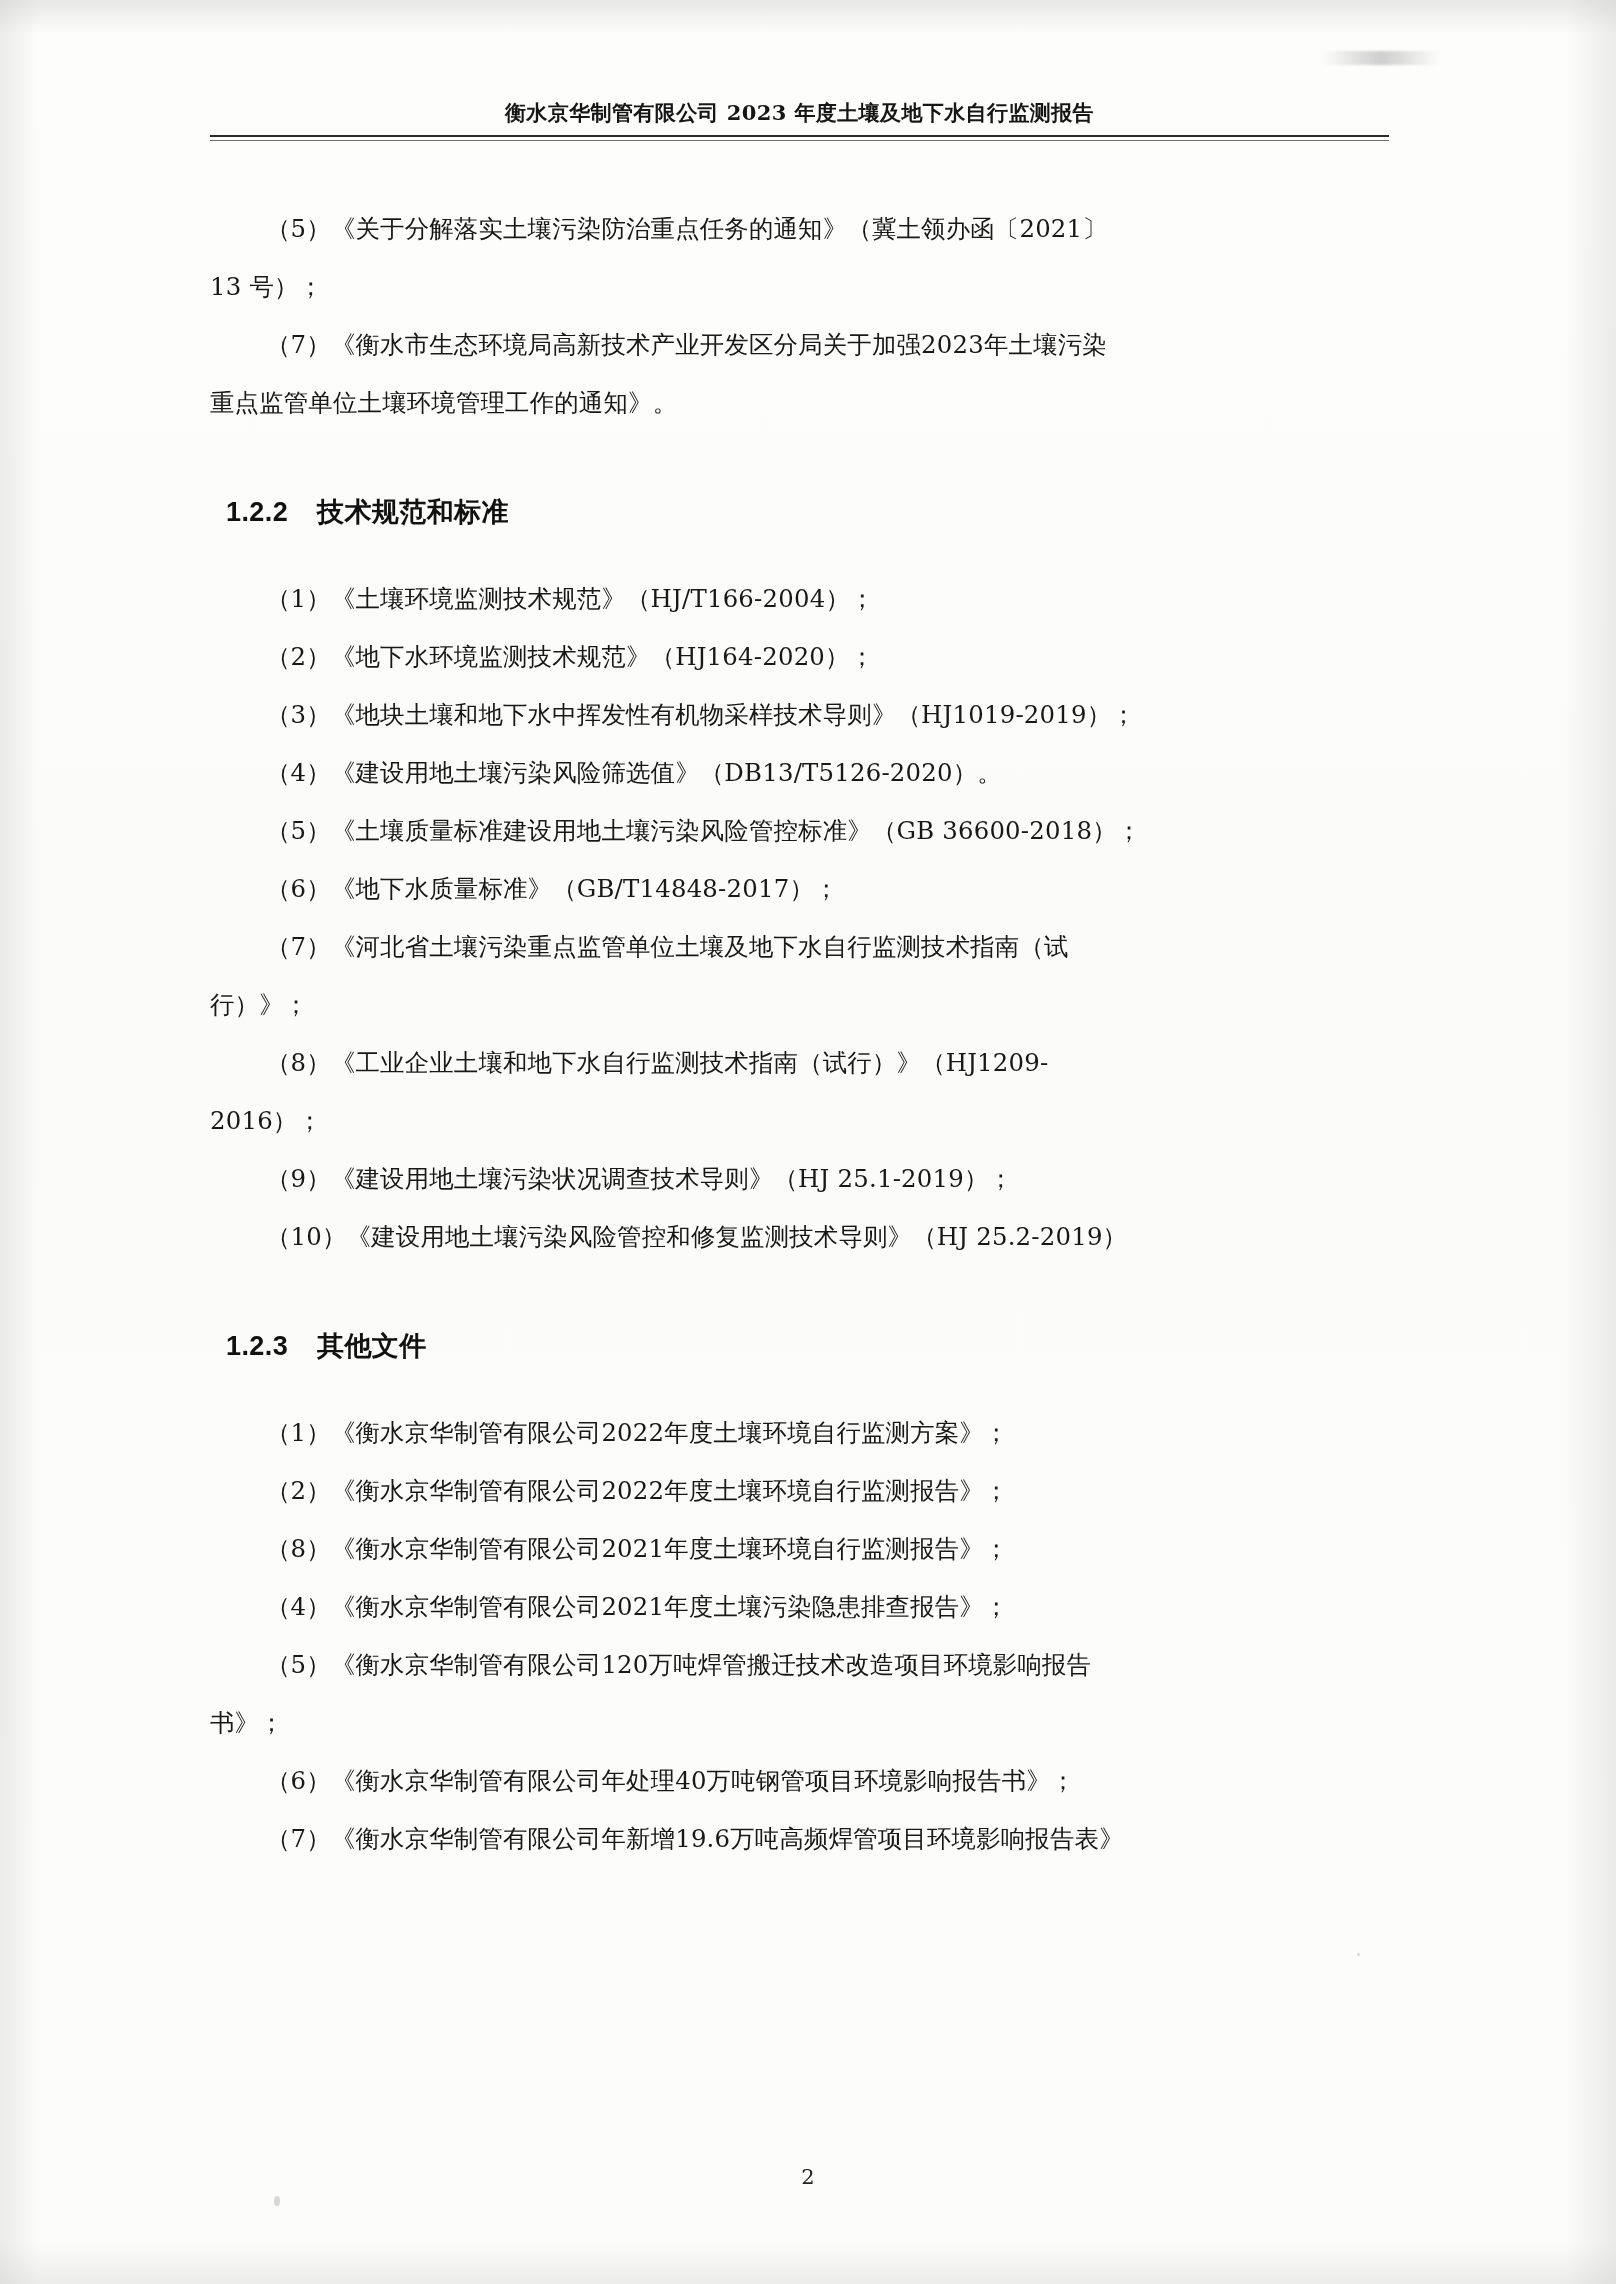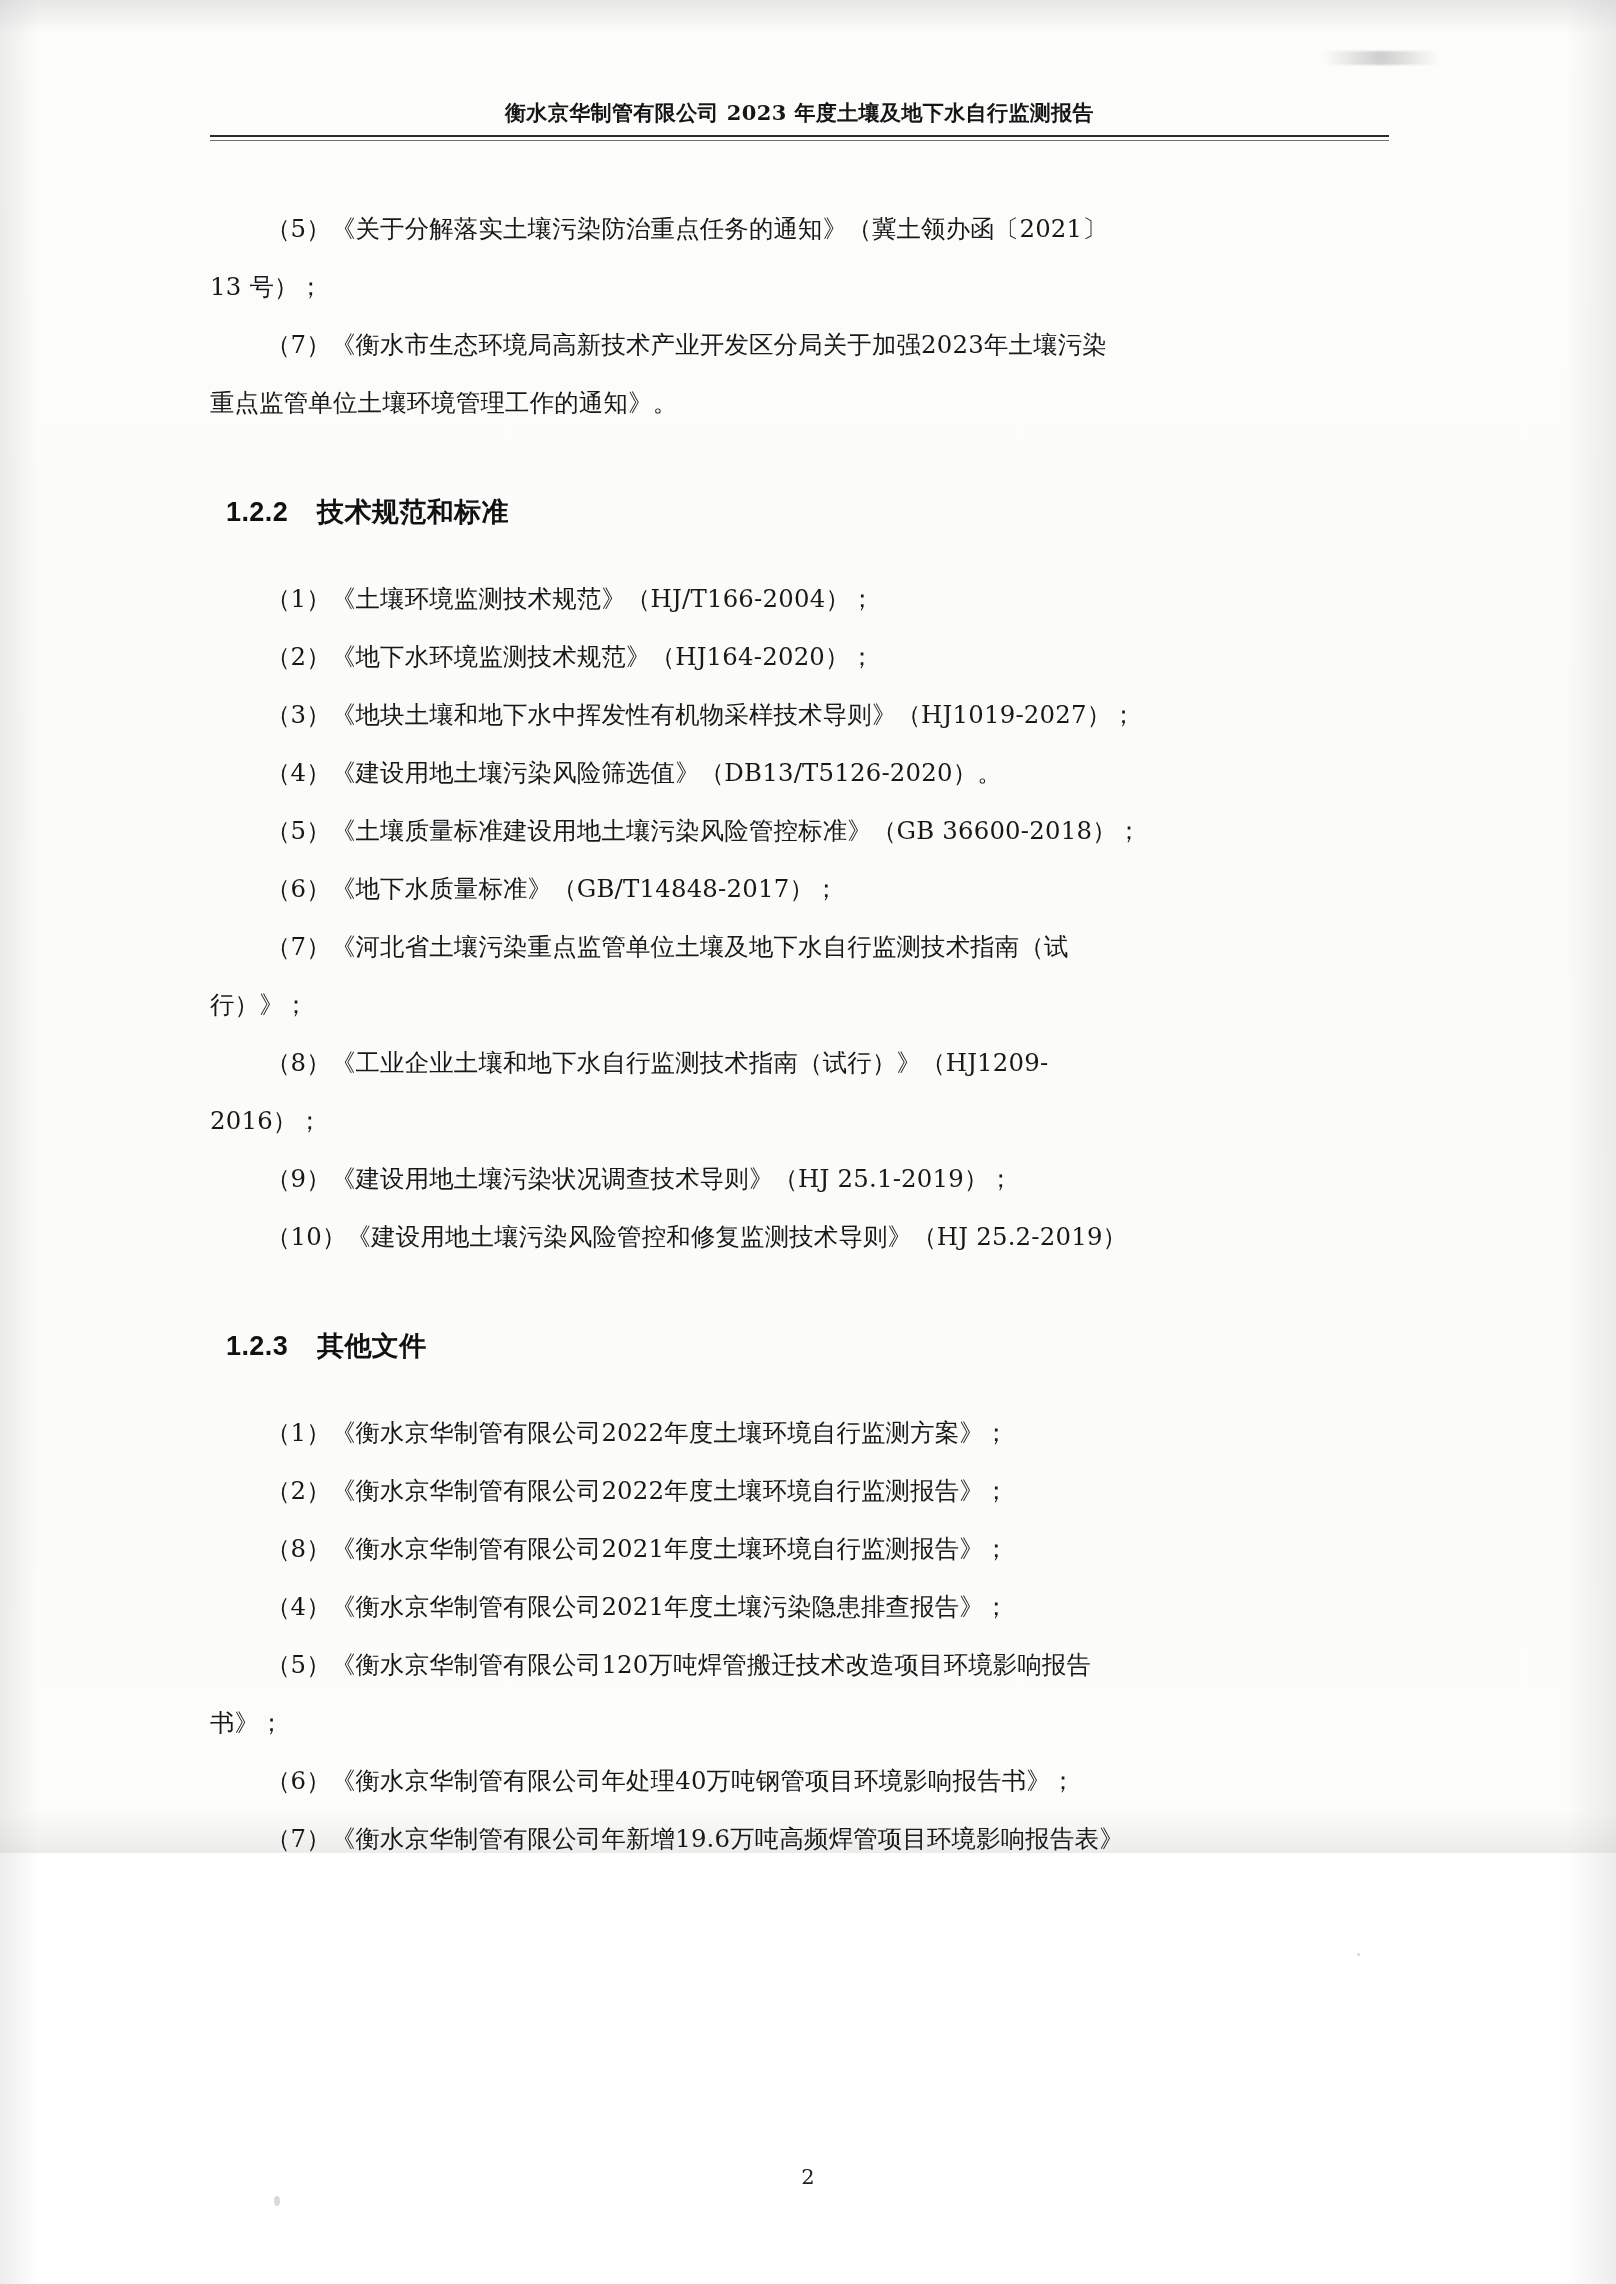--- a/index.html
+++ b/index.html
@@ -12,21 +12,21 @@
     height: 2284px;
     font-family: "Liberation Serif", "DejaVu Serif", serif;
     color: #1a1a1a;
     position: relative;
     overflow: hidden;
   }
   .page {
     position: absolute;
     top: 0; left: 0;
     width: 1616px;
-    height: 1853px;
+    height: 2284px;
     background: #0ea5e9;
   }
   
   .paper-tint {
     position: absolute;
     inset: 0;
     background: linear-gradient(180deg, #fdfdfc 0%, #fbfbf9 40%, #fcfcfa 100%);
     pointer-events: none;
   }
   
@@ -172,21 +172,21 @@
     <p class="line noindent">重点监管单位土壤环境管理工作的通知》。</p>
 
     <div class="gap-md"></div>
 
     <h3 class="section">
       <span class="num">1.2.2</span><span>技术规范和标准</span>
     </h3>
 
     <p class="line indent">（1）《土壤环境监测技术规范》（HJ/T166-2004）；</p>
     <p class="line indent">（2）《地下水环境监测技术规范》（HJ164-2020）；</p>
-    <p class="line indent">（3）《地块土壤和地下水中挥发性有机物采样技术导则》（HJ1019-2027）；</p>
+    <p class="line indent">（3）《地块土壤和地下水中挥发性有机物采样技术导则》（HJ1019-2019）；</p>
     <p class="line indent">（4）《建设用地土壤污染风险筛选值》（DB13/T5126-2020）。</p>
     <p class="line indent">（5）《土壤质量标准建设用地土壤污染风险管控标准》（GB 36600-2018）；</p>
     <p class="line indent">（6）《地下水质量标准》（GB/T14848-2017）；</p>
     <p class="line indent">（7）《河北省土壤污染重点监管单位土壤及地下水自行监测技术指南（试</p>
     <p class="line noindent">行）》；</p>
     <p class="line indent">（8）《工业企业土壤和地下水自行监测技术指南（试行）》（HJ1209-</p>
     <p class="line noindent">2016）；</p>
     <p class="line indent">（9）《建设用地土壤污染状况调查技术导则》（HJ 25.1-2019）；</p>
     <p class="line indent">（10）《建设用地土壤污染风险管控和修复监测技术导则》（HJ 25.2-2019）</p>
 

